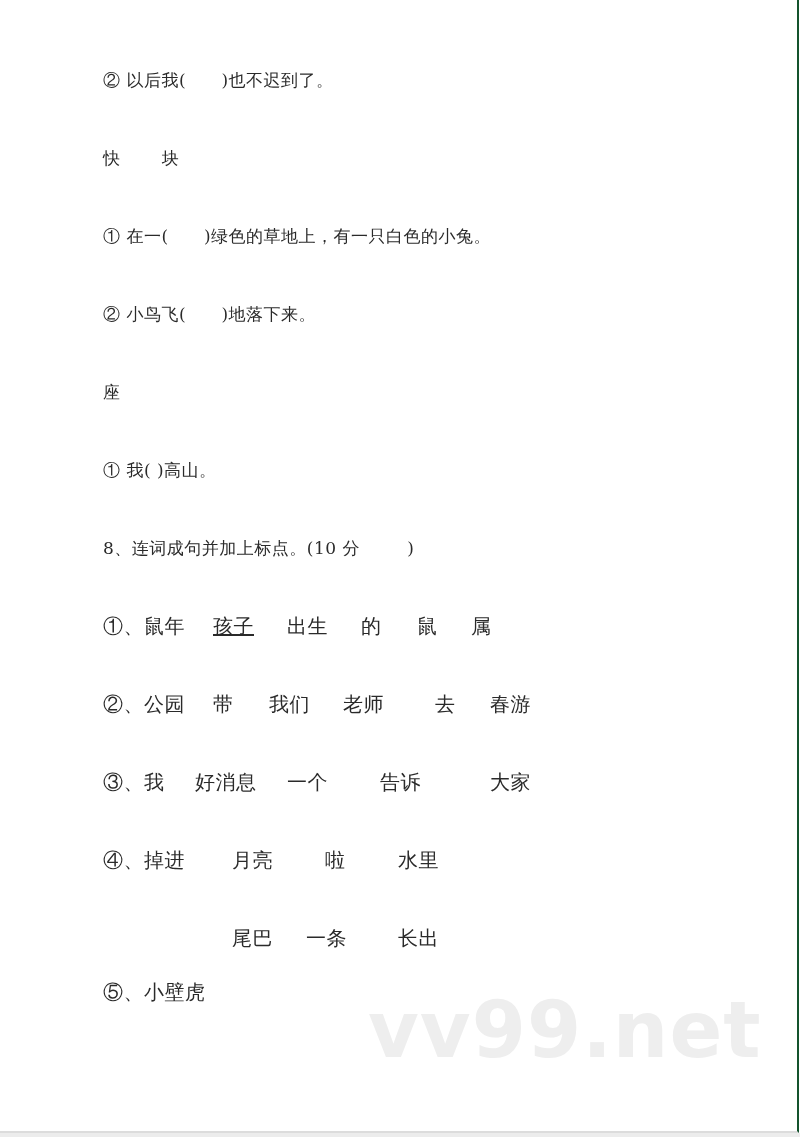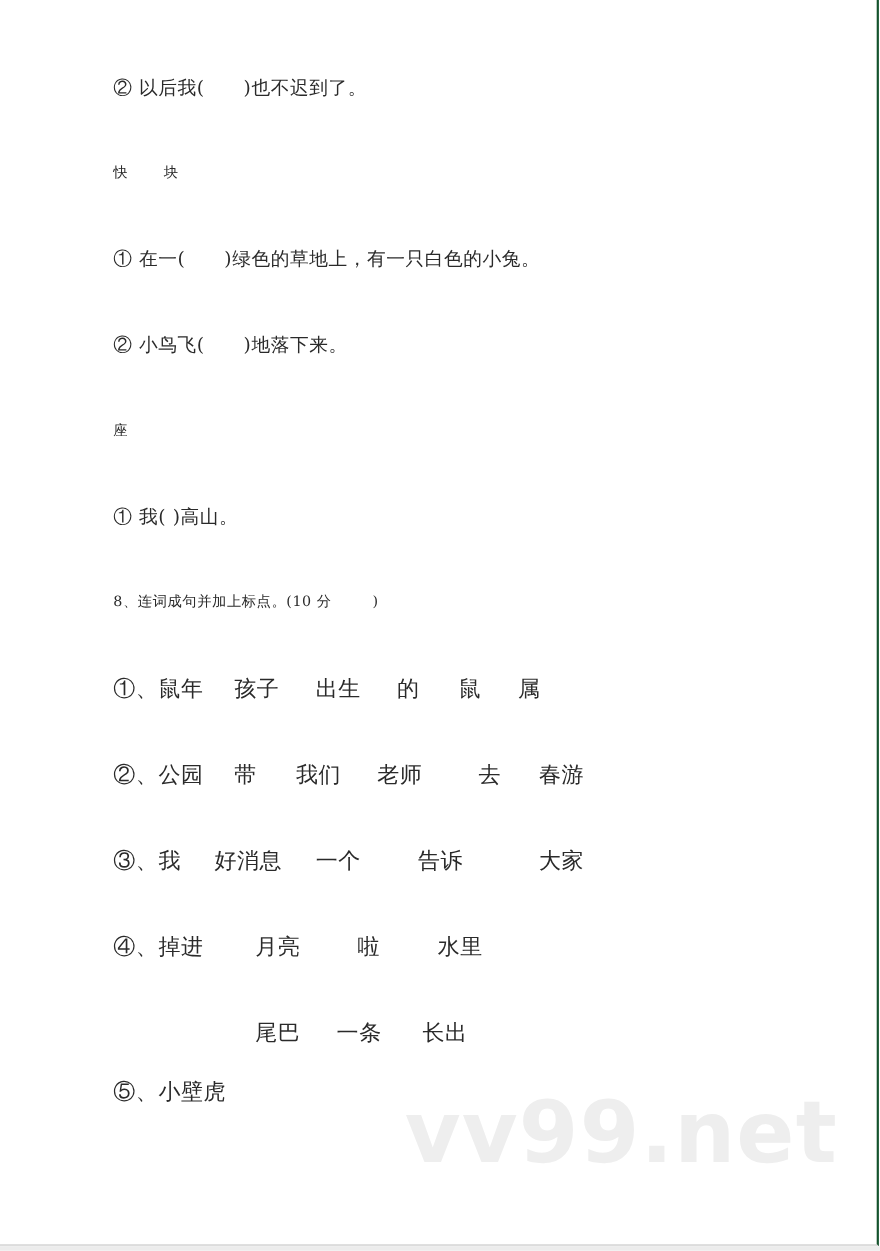--- a/index.html
+++ b/index.html
@@ -42,21 +42,21 @@
       letter-spacing: 0.5px;
     }
     .word {
       position: absolute;
       font-size: 20px;
       line-height: 22px;
       white-space: pre;
       letter-spacing: 0.5px;
     }
     .heading {
-      font-size: 13px;
+      font-size: 17px;
       text-align: center;
     }
     .watermark {
       position: absolute;
       left: 368px;
       top: 990px;
       font-family: "DejaVu Sans", "Liberation Sans", sans-serif;
       font-weight: bold;
       font-size: 78px;
       line-height: 80px;
@@ -79,21 +79,21 @@
   <div class="line" style="top:303px;">② 小鸟飞(      )地落下来。</div>
 
   <div class="line heading" style="top:381px;">座</div>
 
   <div class="line" style="top:459px;">① 我( )高山。</div>
 
   <div class="line heading" style="top:537px;">8、连词成句并加上标点。(10 分        )</div>
 
   <div>
     <span class="word" style="left:103px;top:615px;">①、鼠年</span>
-    <span class="word" style="left:213px;top:615px;">孩子</span>
+    <span class="word" style="left:213px;top:615px;text-decoration:underline;">孩子</span>
     <span class="word" style="left:287px;top:615px;">出生</span>
     <span class="word" style="left:361px;top:615px;">的</span>
     <span class="word" style="left:417px;top:615px;">鼠</span>
     <span class="word" style="left:471px;top:615px;">属</span>
   </div>
 
   <div>
     <span class="word" style="left:103px;top:693px;">②、公园</span>
     <span class="word" style="left:213px;top:693px;">带</span>
     <span class="word" style="left:269px;top:693px;">我们</span>
@@ -114,21 +114,21 @@
     <span class="word" style="left:103px;top:849px;">④、掉进</span>
     <span class="word" style="left:232px;top:849px;">月亮</span>
     <span class="word" style="left:325px;top:849px;">啦</span>
     <span class="word" style="left:398px;top:849px;">水里</span>
   </div>
 
   <div>
     <span class="word" style="left:103px;top:981px;">⑤、小壁虎</span>
     <span class="word" style="left:232px;top:927px;">尾巴</span>
     <span class="word" style="left:306px;top:927px;">一条</span>
-    <span class="word" style="left:384px;top:927px;">长出</span>
+    <span class="word" style="left:398px;top:927px;">长出</span>
   </div>
 
 
   <div class="watermark">vv99.net</div>
 
 </div>
 
 <div class="bottom-strip"></div>
 
 </body></html>

